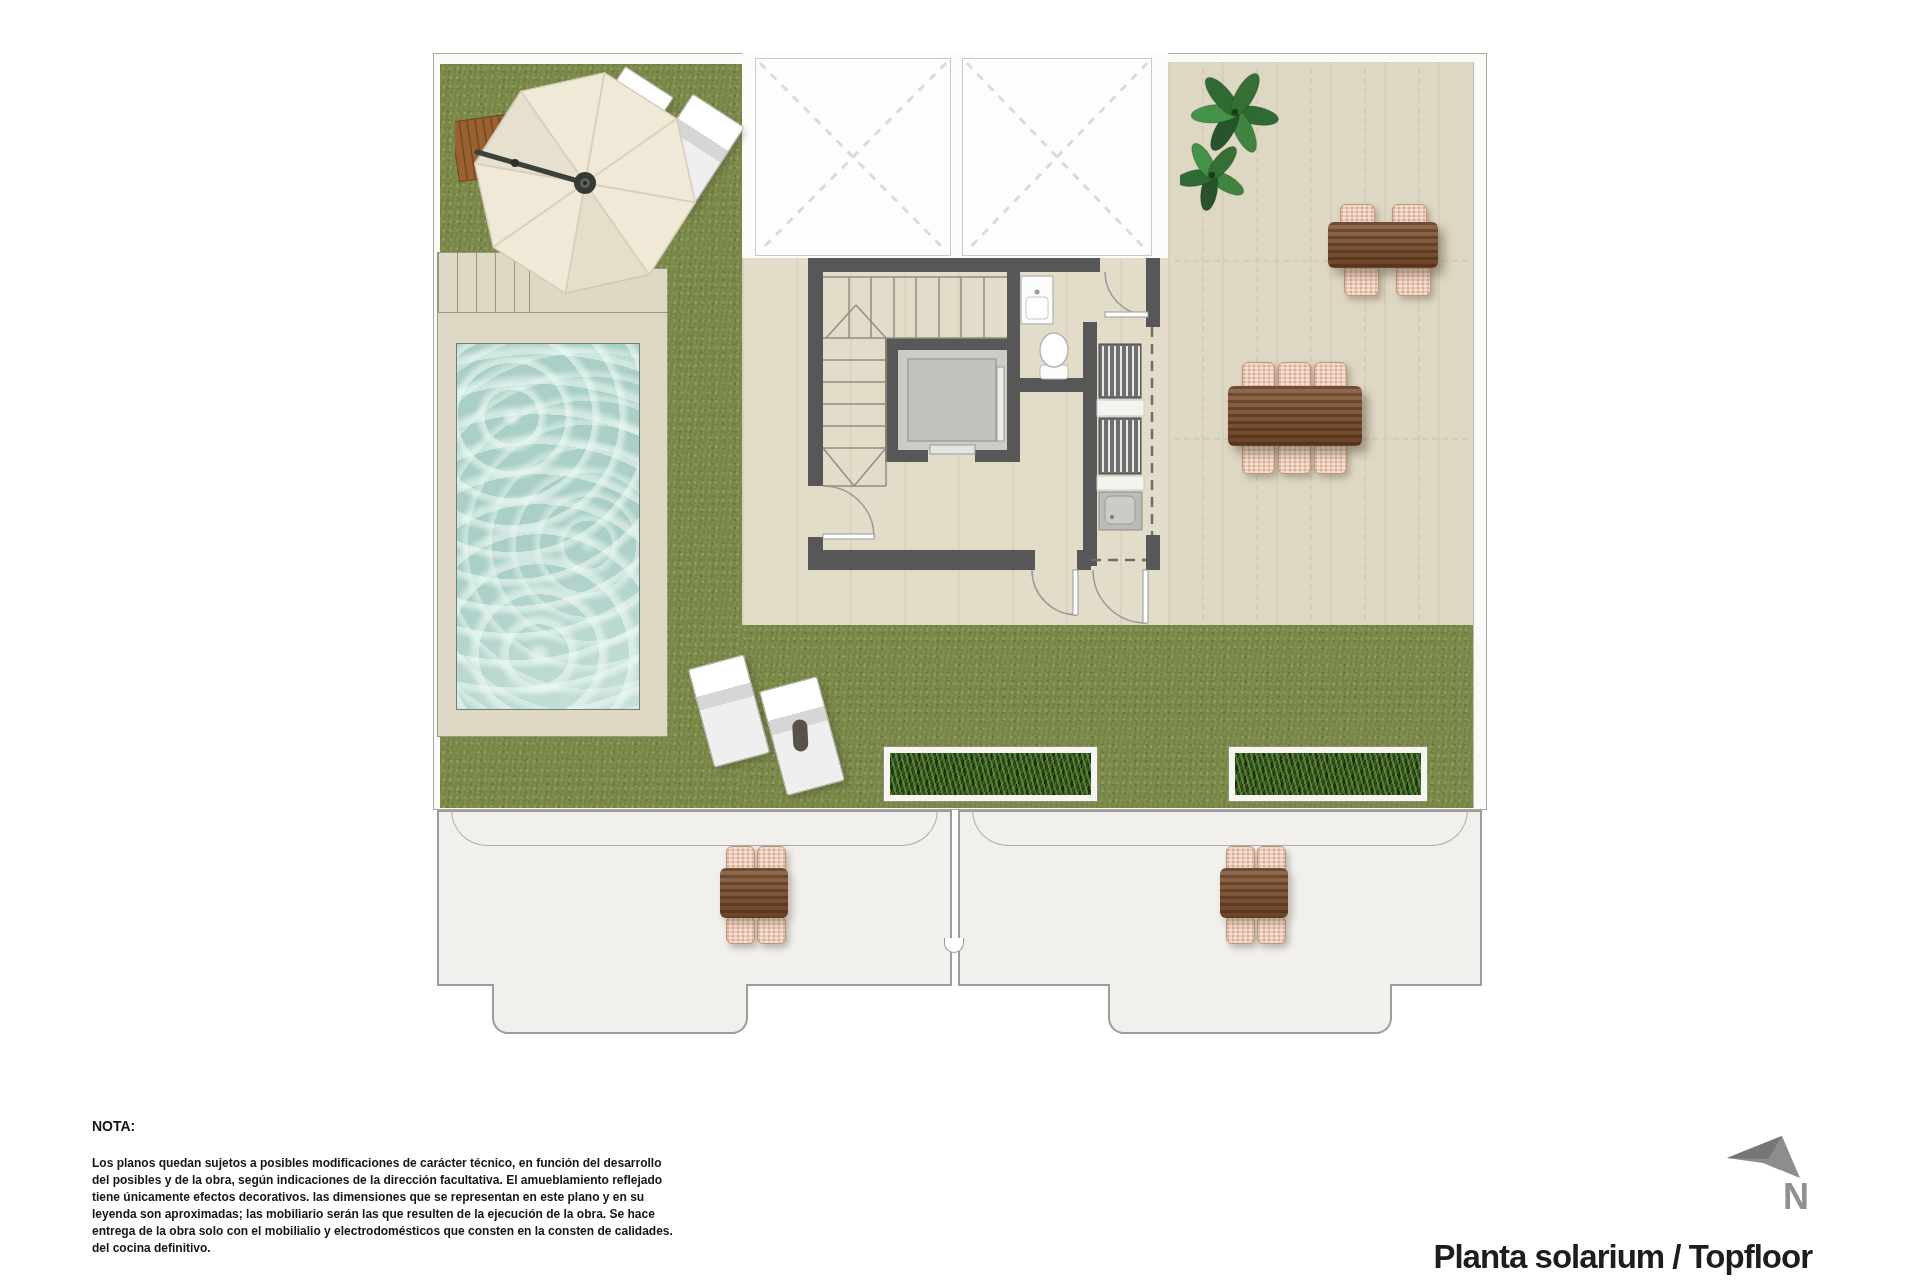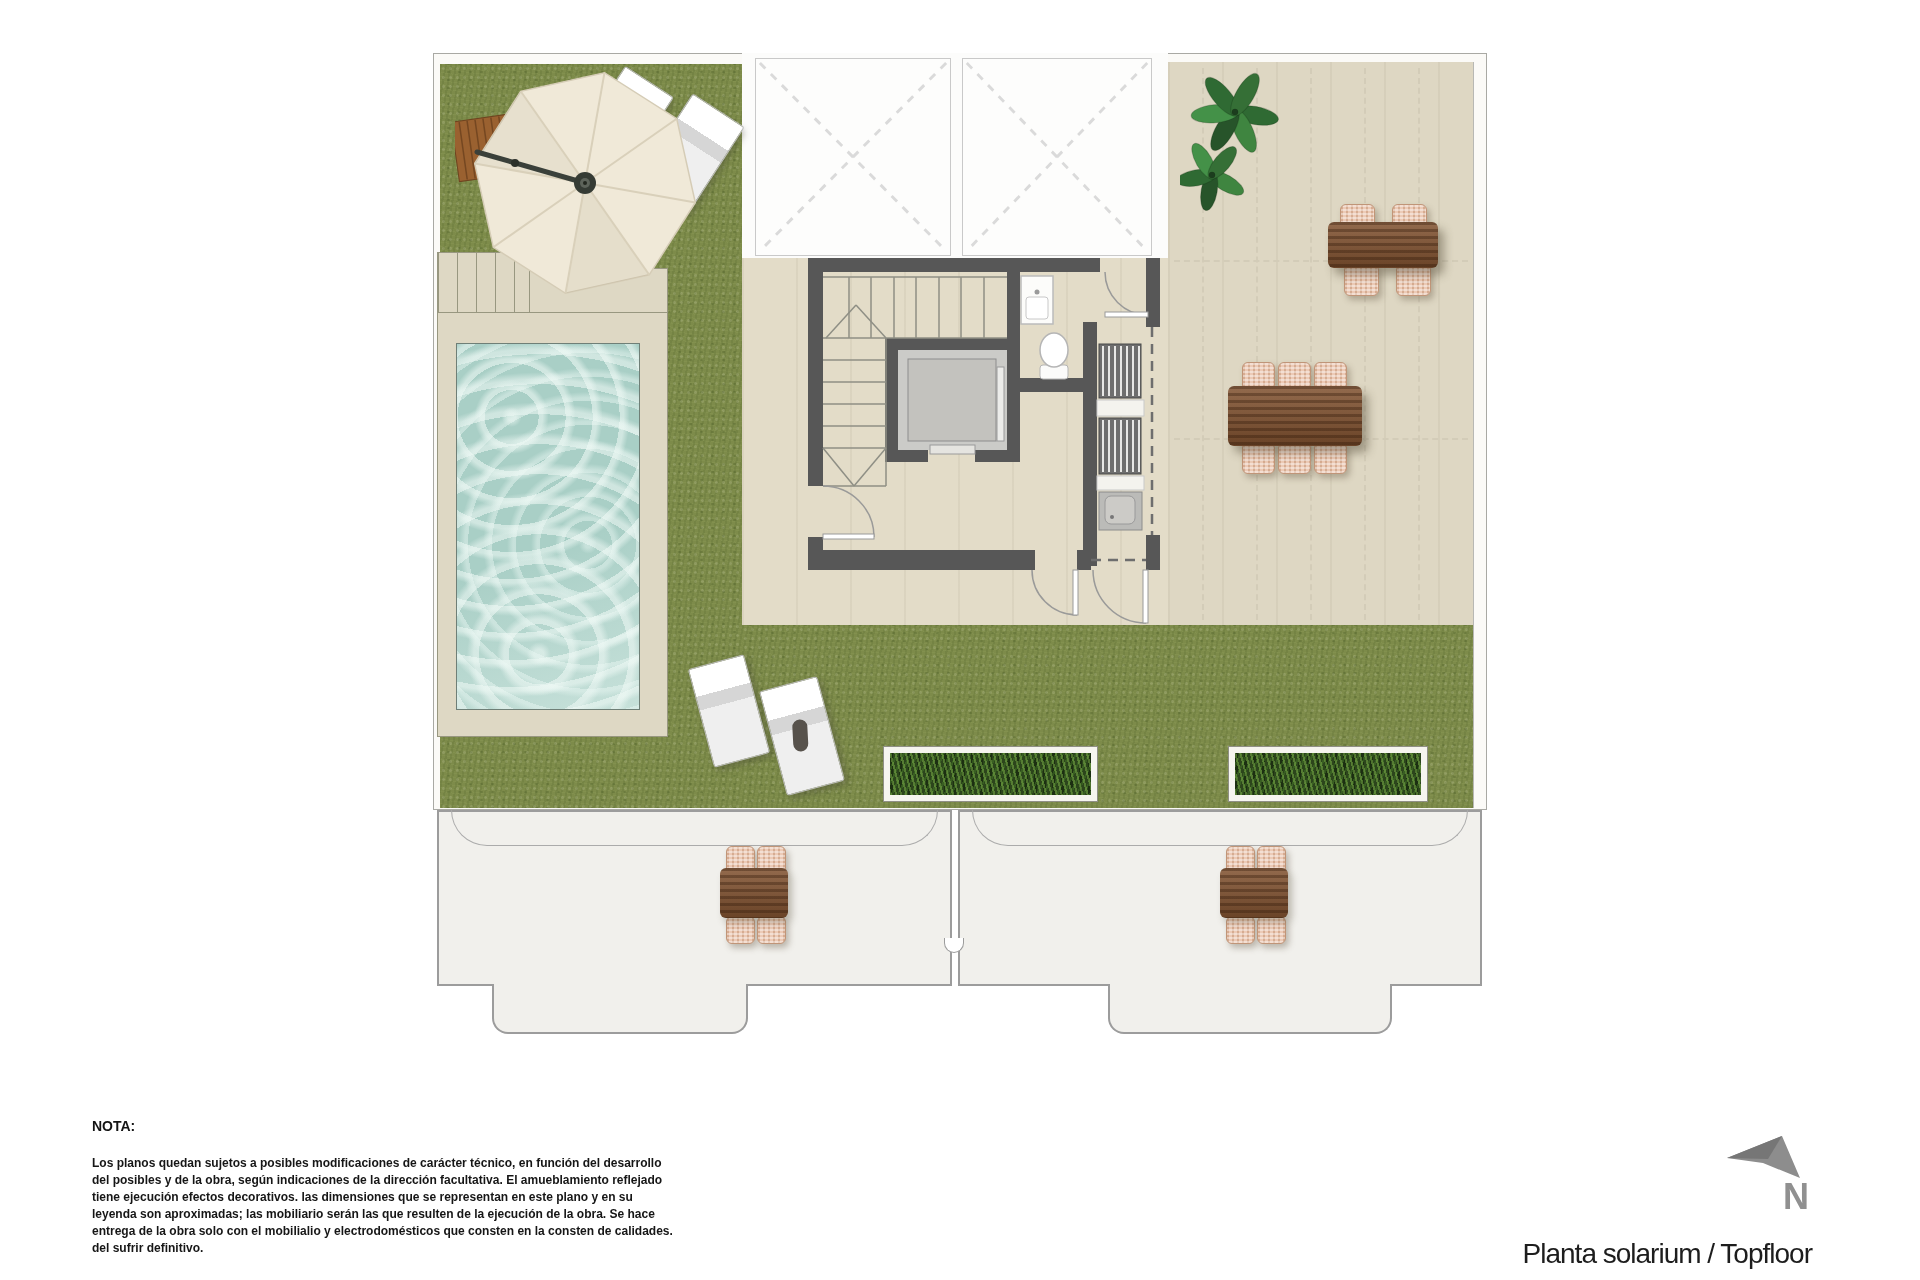--- a/index.html
+++ b/index.html
@@ -65,21 +65,21 @@
   .terr{background:#f1f0ec;border:2px solid #9c9c9c;box-sizing:border-box;}
   .tband{border:1.5px solid #ababab;border-top:none;border-radius:0 0 38px 38px;box-sizing:border-box;}
   .notch{background:#f1f0ec;border:2px solid #9c9c9c;border-top:none;
          border-radius:0 0 16px 16px;box-sizing:border-box;}
   .udiv{background:#ffffff;border:1.5px solid #9c9c9c;border-top:none;
         border-radius:0 0 10px 10px;box-sizing:border-box;}
 
   
   .nota-head{font-size:14px;font-weight:bold;color:#141414;}
   .nota-line{font-size:12px;font-weight:bold;color:#161616;line-height:17px;white-space:nowrap;}
-  .plan-title{font-size:28px;letter-spacing:-1px;color:#1d1d1d;text-align:right;}
+  .plan-title{font-size:33px;letter-spacing:-1px;color:#1d1d1d;text-align:right;font-weight:bold;}
 </style>
 </head>
 <body>
 
 <div id="stage">
 
   <div class="abs shell" style="left:433px;top:53px;width:1054px;height:757px;"></div>
 
   <div class="abs grass" style="left:440px;top:64px;width:302px;height:744px;"></div>
   <div class="abs grass" style="left:742px;top:625px;width:731px;height:183px;"></div>
@@ -355,24 +355,24 @@
   <div class="abs chair" style="left:1226px;top:846px;width:27px;height:26px;"></div>
   <div class="abs chair" style="left:1257px;top:846px;width:27px;height:26px;"></div>
   <div class="abs chair" style="left:1226px;top:916px;width:27px;height:26px;"></div>
   <div class="abs chair" style="left:1257px;top:916px;width:27px;height:26px;"></div>
   <div class="abs wood" style="left:1220px;top:868px;width:68px;height:50px;box-shadow:4px 5px 7px rgba(90,80,60,.35);"></div>
 
   <div class="abs nota-head" style="left:92px;top:1118px;">NOTA:</div>
   <div class="abs" style="left:92px;top:1155px;">
     <div class="nota-line">Los planos quedan sujetos a posibles modificaciones de carácter técnico, en función del desarrollo</div>
     <div class="nota-line">del posibles y de la obra, según indicaciones de la dirección facultativa. El amueblamiento reflejado</div>
-    <div class="nota-line">tiene ejecución efectos decorativos. las dimensiones que se representan en este plano y en su</div>
+    <div class="nota-line">tiene únicamente efectos decorativos. las dimensiones que se representan en este plano y en su</div>
     <div class="nota-line">leyenda son aproximadas; las mobiliario serán las que resulten de la ejecución de la obra. Se hace</div>
     <div class="nota-line">entrega de la obra solo con el mobilialio y electrodomésticos que consten en la consten de calidades.</div>
-    <div class="nota-line">del sufrir definitivo.</div>
+    <div class="nota-line">del cocina definitivo.</div>
   </div>
 
   <svg class="abs" style="left:1715px;top:1125px;" width="120" height="100" viewBox="0 0 120 100">
     <polygon points="12,33 67,11 85,53 48,38" fill="#8d8d8d"></polygon>
     <polygon points="12,33 67,11 53,34" fill="#767676"></polygon>
     <text x="68" y="84" font-size="36" font-weight="bold" fill="#909090" font-family="Liberation Sans, sans-serif">N</text>
   </svg>
   <div class="abs plan-title" style="left:1300px;top:1238px;width:512px;">Planta solarium / Topfloor</div>
 
 </div>

